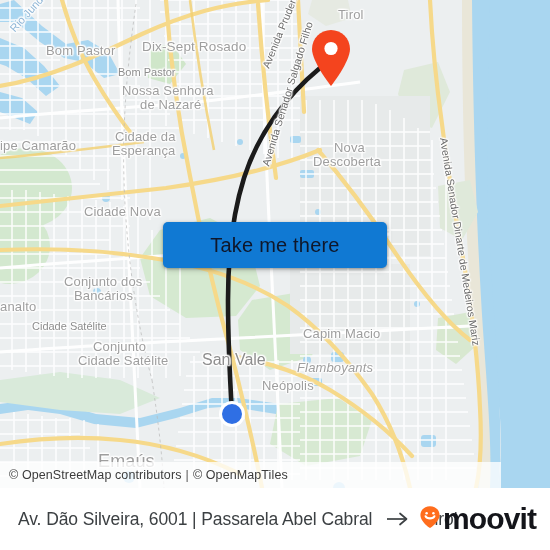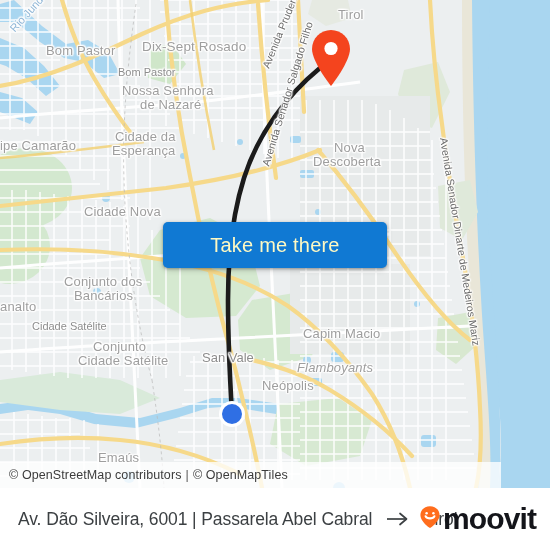--- a/index.html
+++ b/index.html
@@ -39,21 +39,21 @@
     color: #6b6b6b; font-size: 10.5px; letter-spacing: .1px;
   }
 
   
   .cta {
     position: absolute;
     left: 163px; top: 222px;
     width: 224px; height: 46px;
     background: #1079d3;
     border: none; border-radius: 5px;
-    color: #fef9c3;
+    color: #0f172a;
     font-family: "Liberation Sans", sans-serif;
     font-size: 20px;
     letter-spacing: .2px;
     cursor: pointer;
     box-shadow: 0 1px 3px rgba(0,0,0,.30), 0 2px 6px rgba(0,0,0,.16);
     display: flex; align-items: center; justify-content: center;
   }
 
   
   .attribution {
@@ -299,22 +299,22 @@
     <div class="maplabel lbl-district" style="left:112px; top:144px;">Esperança</div>
     <div class="maplabel lbl-district" style="left:0px; top:139px;">ipe Camarão</div>
     <div class="maplabel lbl-district" style="left:84px; top:205px;">Cidade Nova</div>
 
     <div class="maplabel lbl-district" style="left:64px; top:275px;">Conjunto dos</div>
     <div class="maplabel lbl-district" style="left:74px; top:289px;">Bancários</div>
     <div class="maplabel lbl-district" style="left:0px; top:300px;">analto</div>
     <div class="maplabel lbl-sub" style="left:32px; top:320px;">Cidade Satélite</div>
     <div class="maplabel lbl-district" style="left:93px; top:340px;">Conjunto</div>
     <div class="maplabel lbl-district" style="left:78px; top:354px;">Cidade Satélite</div>
-    <div class="maplabel lbl-sub" style="left:202px; top:351px; font-size:13px;">San Vale</div>
-    <div class="maplabel lbl-district" style="left:78px; top:451px; font-size:13px;padding-left:20px;">Emaús</div>
+    <div class="maplabel lbl-sub" style="left:202px; top:351px; font-size:16px;">San Vale</div>
+    <div class="maplabel lbl-district" style="left:78px; top:451px; font-size:18px;padding-left:20px;">Emaús</div>
 
     <div class="maplabel lbl-district" style="left:338px; top:8px;">Tirol</div>
     <div class="maplabel lbl-district" style="left:334px; top:141px;">Nova</div>
     <div class="maplabel lbl-district" style="left:313px; top:155px;">Descoberta</div>
     <div class="maplabel lbl-district" style="left:303px; top:327px;">Capim Macio</div>
     <div class="maplabel lbl-district" style="left:297px; top:361px;font-style:italic;">Flamboyants</div>
     <div class="maplabel lbl-district" style="left:262px; top:379px;">Neópolis</div>
 
     <div class="maplabel lbl-road" style="left:266px; top:62px; transform:rotate(-68deg); transform-origin:left center;">Avenida Prudente de Morais</div>
     <div class="maplabel lbl-road" style="left:266px; top:160px; transform:rotate(-73deg); transform-origin:left center;">Avenida Senador Salgado Filho</div>

